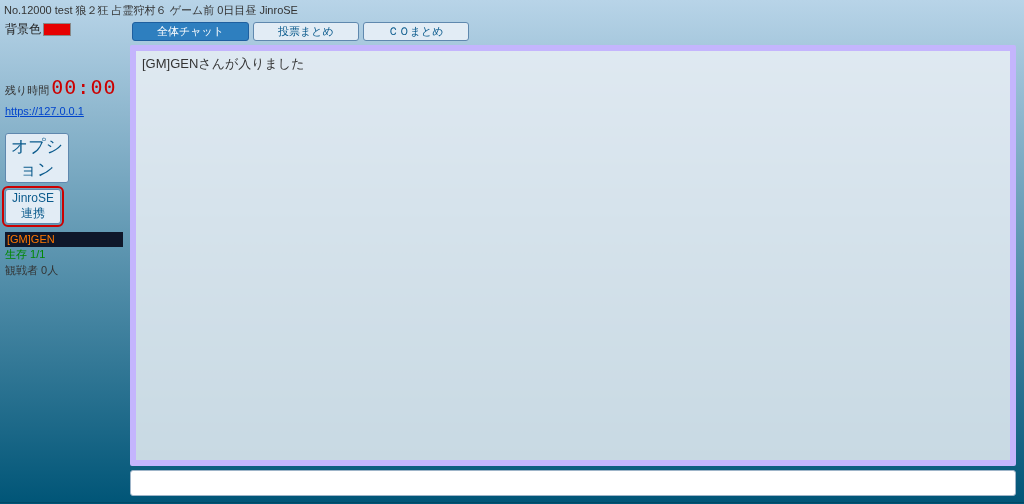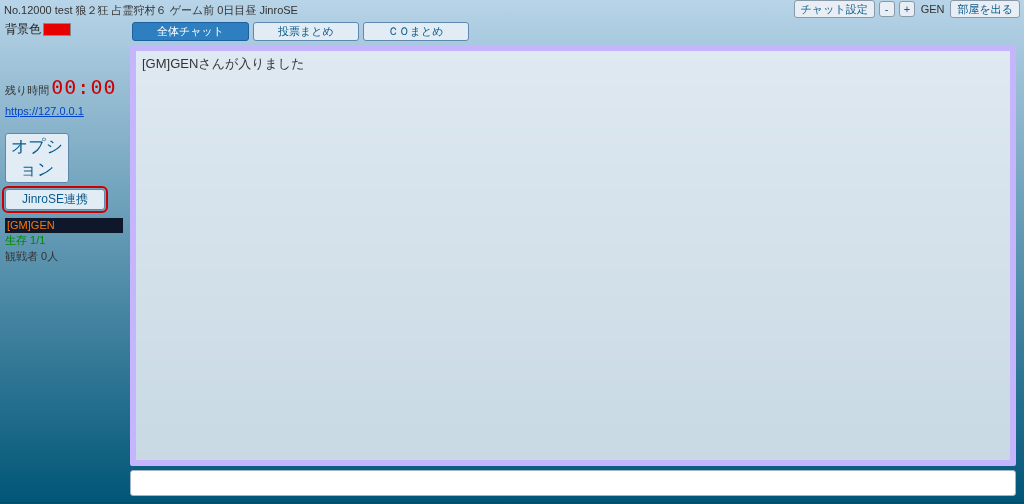--- a/index.html
+++ b/index.html
@@ -49,21 +49,21 @@
   .time-row { display:flex; align-items:baseline; gap:2px;margin-top:37px; }
   .time-label { font-size:11px; color:#333; }
   .time-value { font-family: monospace; font-size: 20px; color:#cc0000; letter-spacing:1px; }
   .link { color:#0044cc; text-decoration: underline; font-size:11px; display:block; margin-top:6px; cursor:pointer;}
   .opt-btn {
     display:block; width:64px; margin-top:16px;
     background:#e2ecf5; border:1px solid #5f88ae; border-radius:3px;
     color:#0a5a8c; font-size:17px; padding:1px 0; text-align:center; cursor:pointer;
   }
   .jinrose-btn {
-    display:block; width:100px; margin-top:6px;
+    display:block; width:56px; margin-top:6px;
     background:#e2ecf5; border:1px solid #5f88ae; border-radius:3px;
     color:#0a5a8c; font-size:12px; padding:1px 0; text-align:center; cursor:pointer;
     outline: 2px solid #cc0000; outline-offset: 1px;
   }
   .status-block { margin-top:8px; font-size:11px; line-height:1.4; }
   .gm-line { background:#0f172a; color:#ff7700; padding:0 2px; }
   .alive-line { color:#008800; }
   .spec-line { color:#333; }
 
   .main {
@@ -95,27 +95,20 @@
     border:1px solid #9fb5c9; border-radius:3px;
     background:#fff; padding:2px 6px; font-size:12px;
   }
   .hr-bottom { position:absolute; left:0; right:0; bottom:1px; height:1px; background:rgba(0,0,0,0.15);}
 </style>
 </head>
 <body>
 
 <div class="topbar">
   <div class="topbar-left">No.12000 test 狼２狂 占霊狩村６  ゲーム前 0日目昼 JinroSE</div>
-  <div class="topbar-right">
-    <span class="btn">チャット設定</span>
-    <span class="btn small">-</span>
-    <span class="btn small">+</span>
-    <span class="topbar-user">GEN</span>
-    <span class="btn">部屋を出る</span>
-  </div>
 </div>
 
 <div class="layout">
   <div class="sidebar">
     <div class="bg-row">
       <span>背景色</span>
       <span class="bg-swatch" style="background: rgb(230, 0, 0);"></span>
     </div>
     <div class="time-row">
       <span class="time-label">残り時間</span>

